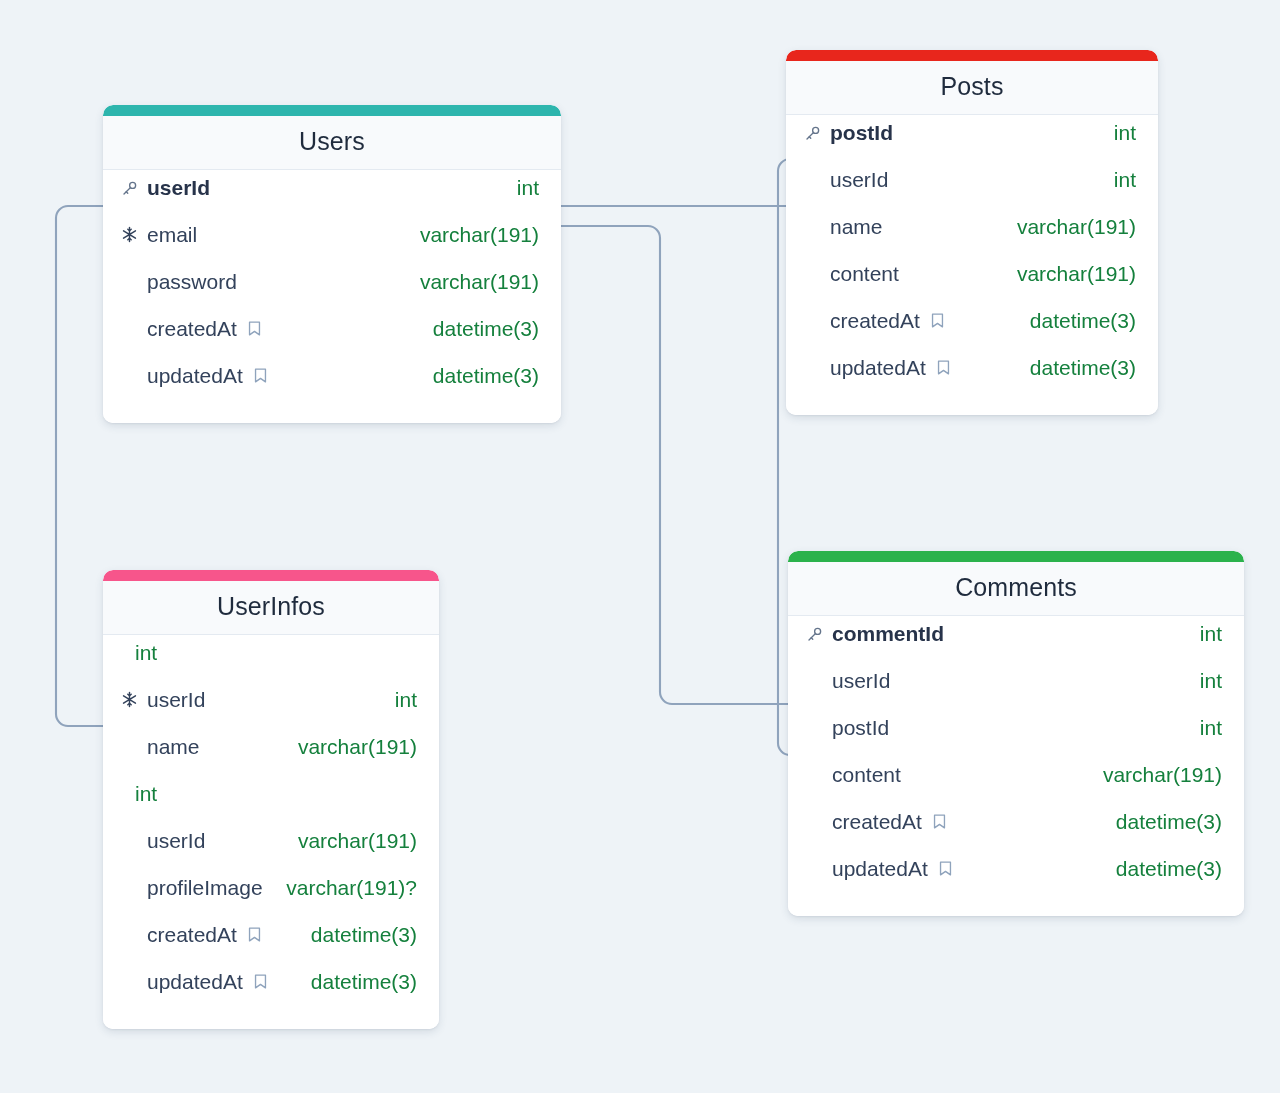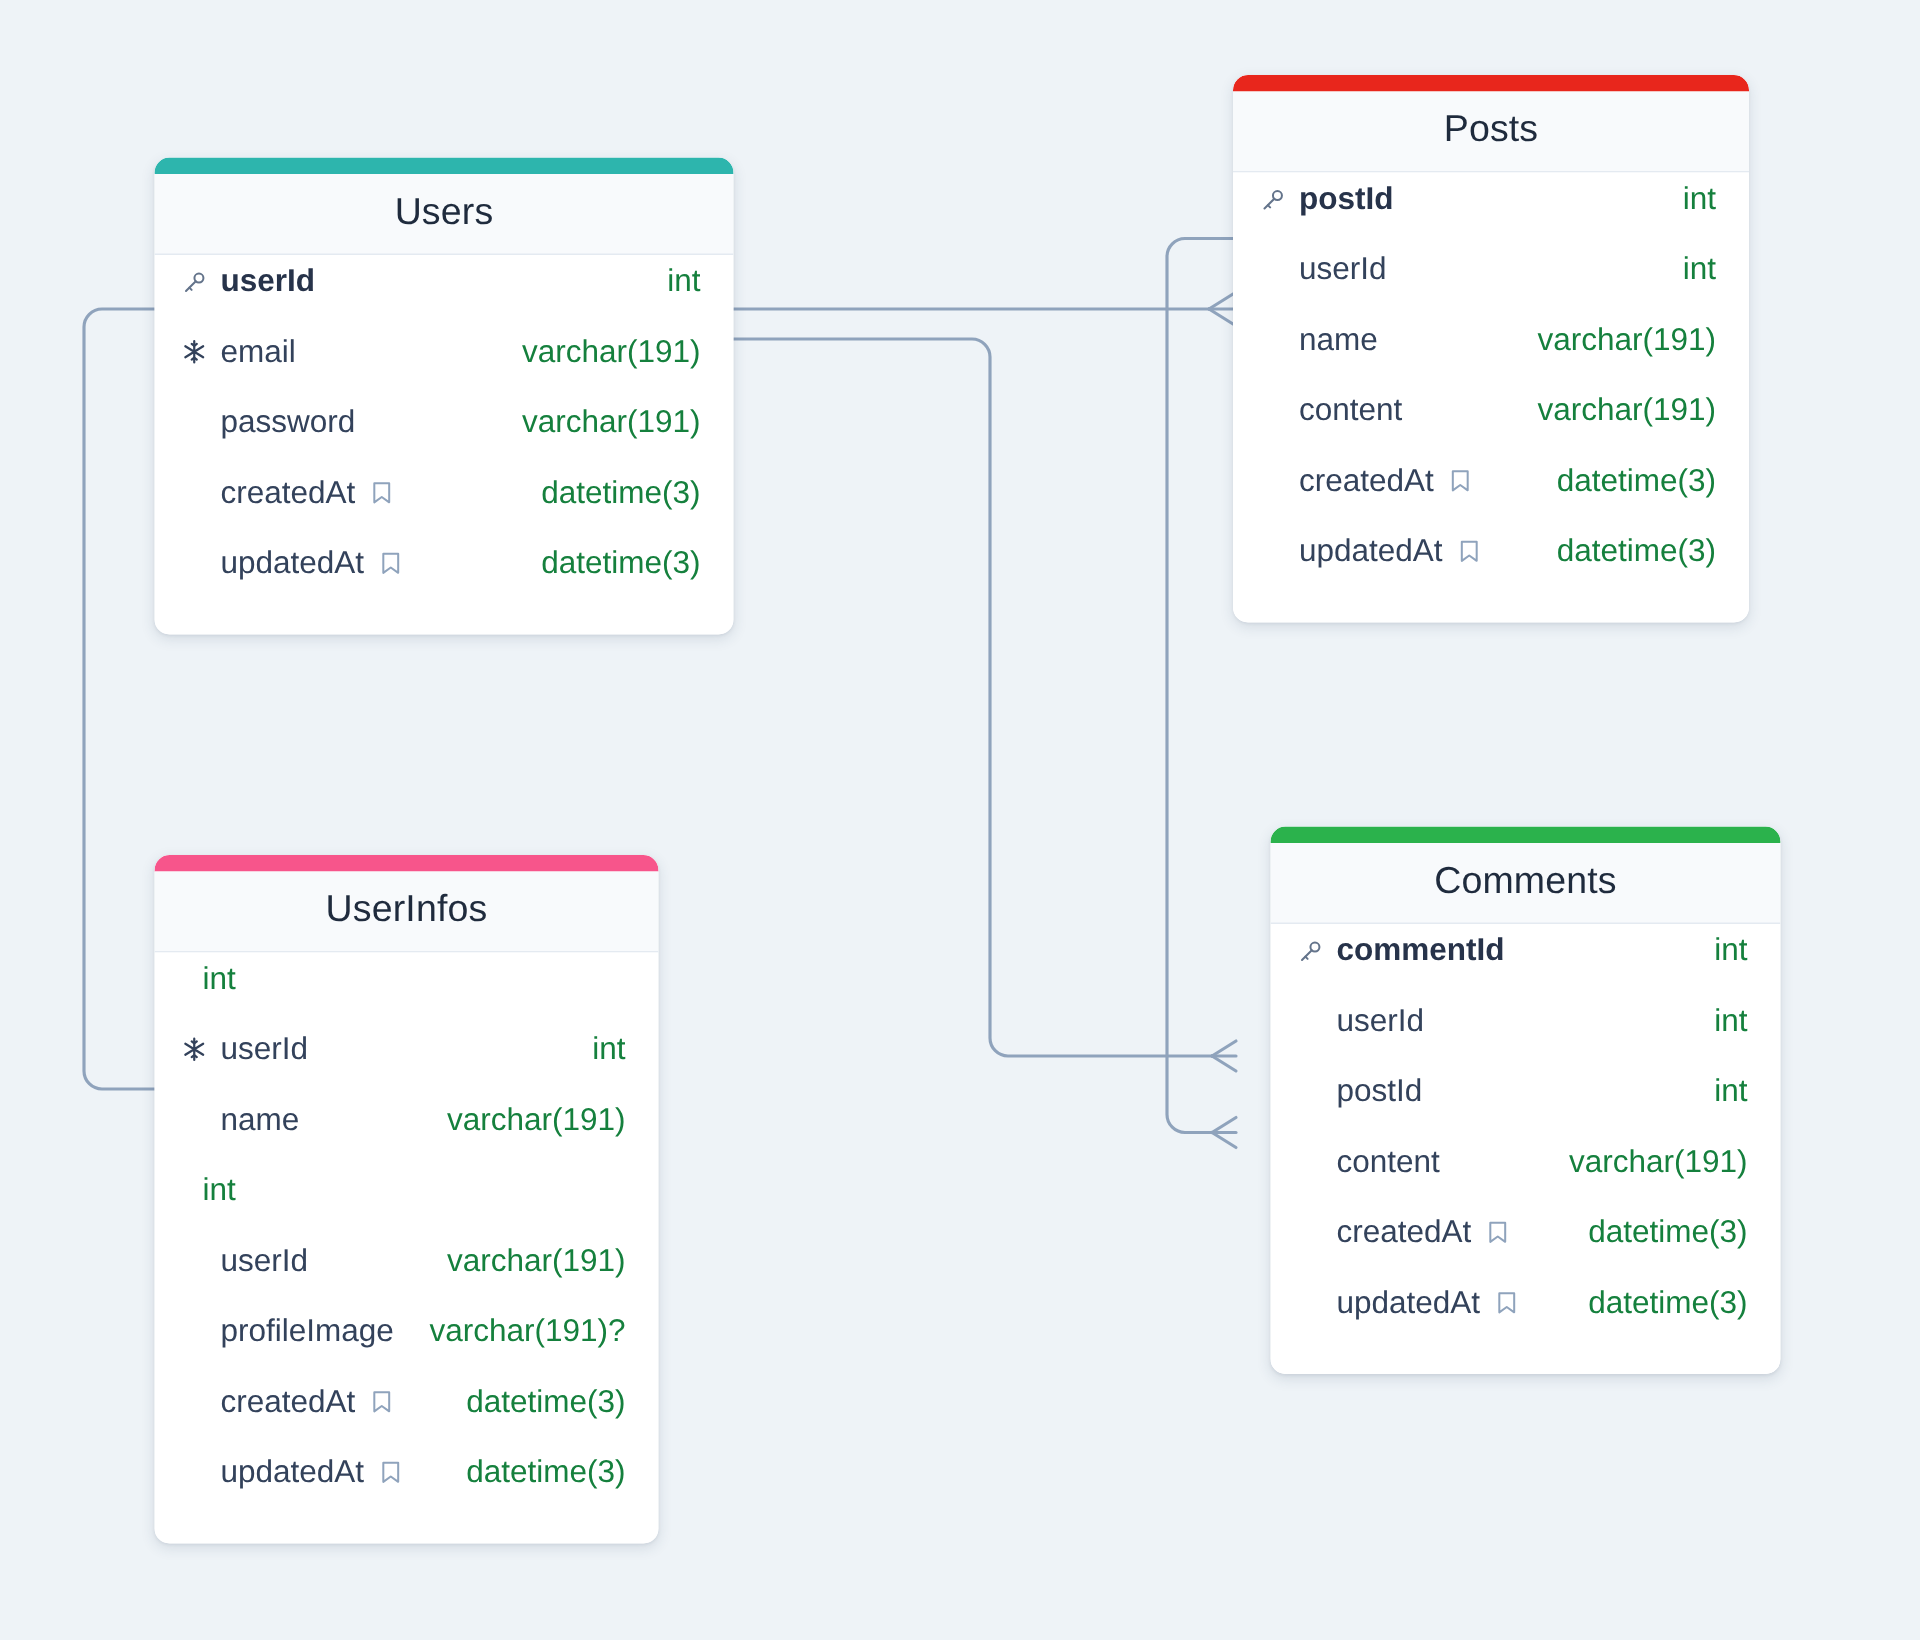--- a/index.html
+++ b/index.html
@@ -129,21 +129,21 @@
       <g>
         <path d="M822 159 H 790 A 12 12 0 0 0 778 171 V 743 A 12 12 0 0 0 790 755 H 808"></path>
         <path d="M808 755 L 824 745"></path>
         <path d="M808 755 L 824 765"></path>
         <path d="M808 755 L 824 755"></path>
       </g>
 
     </g>
   </svg>
 
-  <div class="entity" style="left:103px; top:105px; width:386px;">
+  <div class="entity" style="left:103px; top:105px; width:458px;">
     <div class="accent-bar" style="background:#2db5ad;"></div>
     <div class="entity-title">Users</div>
     <div class="field-list">
 
       <div class="field-row">
         <div class="field-left">
           <span class="badge-slot">
             <svg class="icon-svg" width="18" height="18" viewBox="0 0 24 24" fill="none" stroke="#64748b" stroke-width="1.8" stroke-linecap="round" stroke-linejoin="round">
                 <circle cx="15.5" cy="8.5" r="4"></circle>
                 <path d="M12.7 11.3 4 20"></path>
@@ -198,21 +198,21 @@
                 <path d="M5 3h14v18l-7-5-7 5z"></path>
               </svg>
           </span>
         </div>
         <span class="field-type">datetime(3)</span>
       </div>
 
     </div>
   </div>
 
-  <div class="entity" style="left:822px; top:50px; width:344px;">
+  <div class="entity" style="left:786px; top:50px; width:372px;">
     <div class="accent-bar" style="background:#e8261c;"></div>
     <div class="entity-title">Posts</div>
     <div class="field-list">
 
       <div class="field-row">
         <div class="field-left">
           <span class="badge-slot">
             <svg class="icon-svg" width="18" height="18" viewBox="0 0 24 24" fill="none" stroke="#64748b" stroke-width="1.8" stroke-linecap="round" stroke-linejoin="round">
                 <circle cx="15.5" cy="8.5" r="4"></circle>
                 <path d="M12.7 11.3 4 20"></path>
@@ -349,21 +349,21 @@
                 <path d="M5 3h14v18l-7-5-7 5z"></path>
               </svg>
           </span>
         </div>
         <span class="field-type">datetime(3)</span>
       </div>
 
     </div>
   </div>
 
-  <div class="entity" style="left:847px; top:551px; width:340px;">
+  <div class="entity" style="left:788px; top:551px; width:456px;">
     <div class="accent-bar" style="background:#2bb24c;"></div>
     <div class="entity-title">Comments</div>
     <div class="field-list">
 
       <div class="field-row">
         <div class="field-left">
           <span class="badge-slot">
             <svg class="icon-svg" width="18" height="18" viewBox="0 0 24 24" fill="none" stroke="#64748b" stroke-width="1.8" stroke-linecap="round" stroke-linejoin="round">
                 <circle cx="15.5" cy="8.5" r="4"></circle>
                 <path d="M12.7 11.3 4 20"></path>

